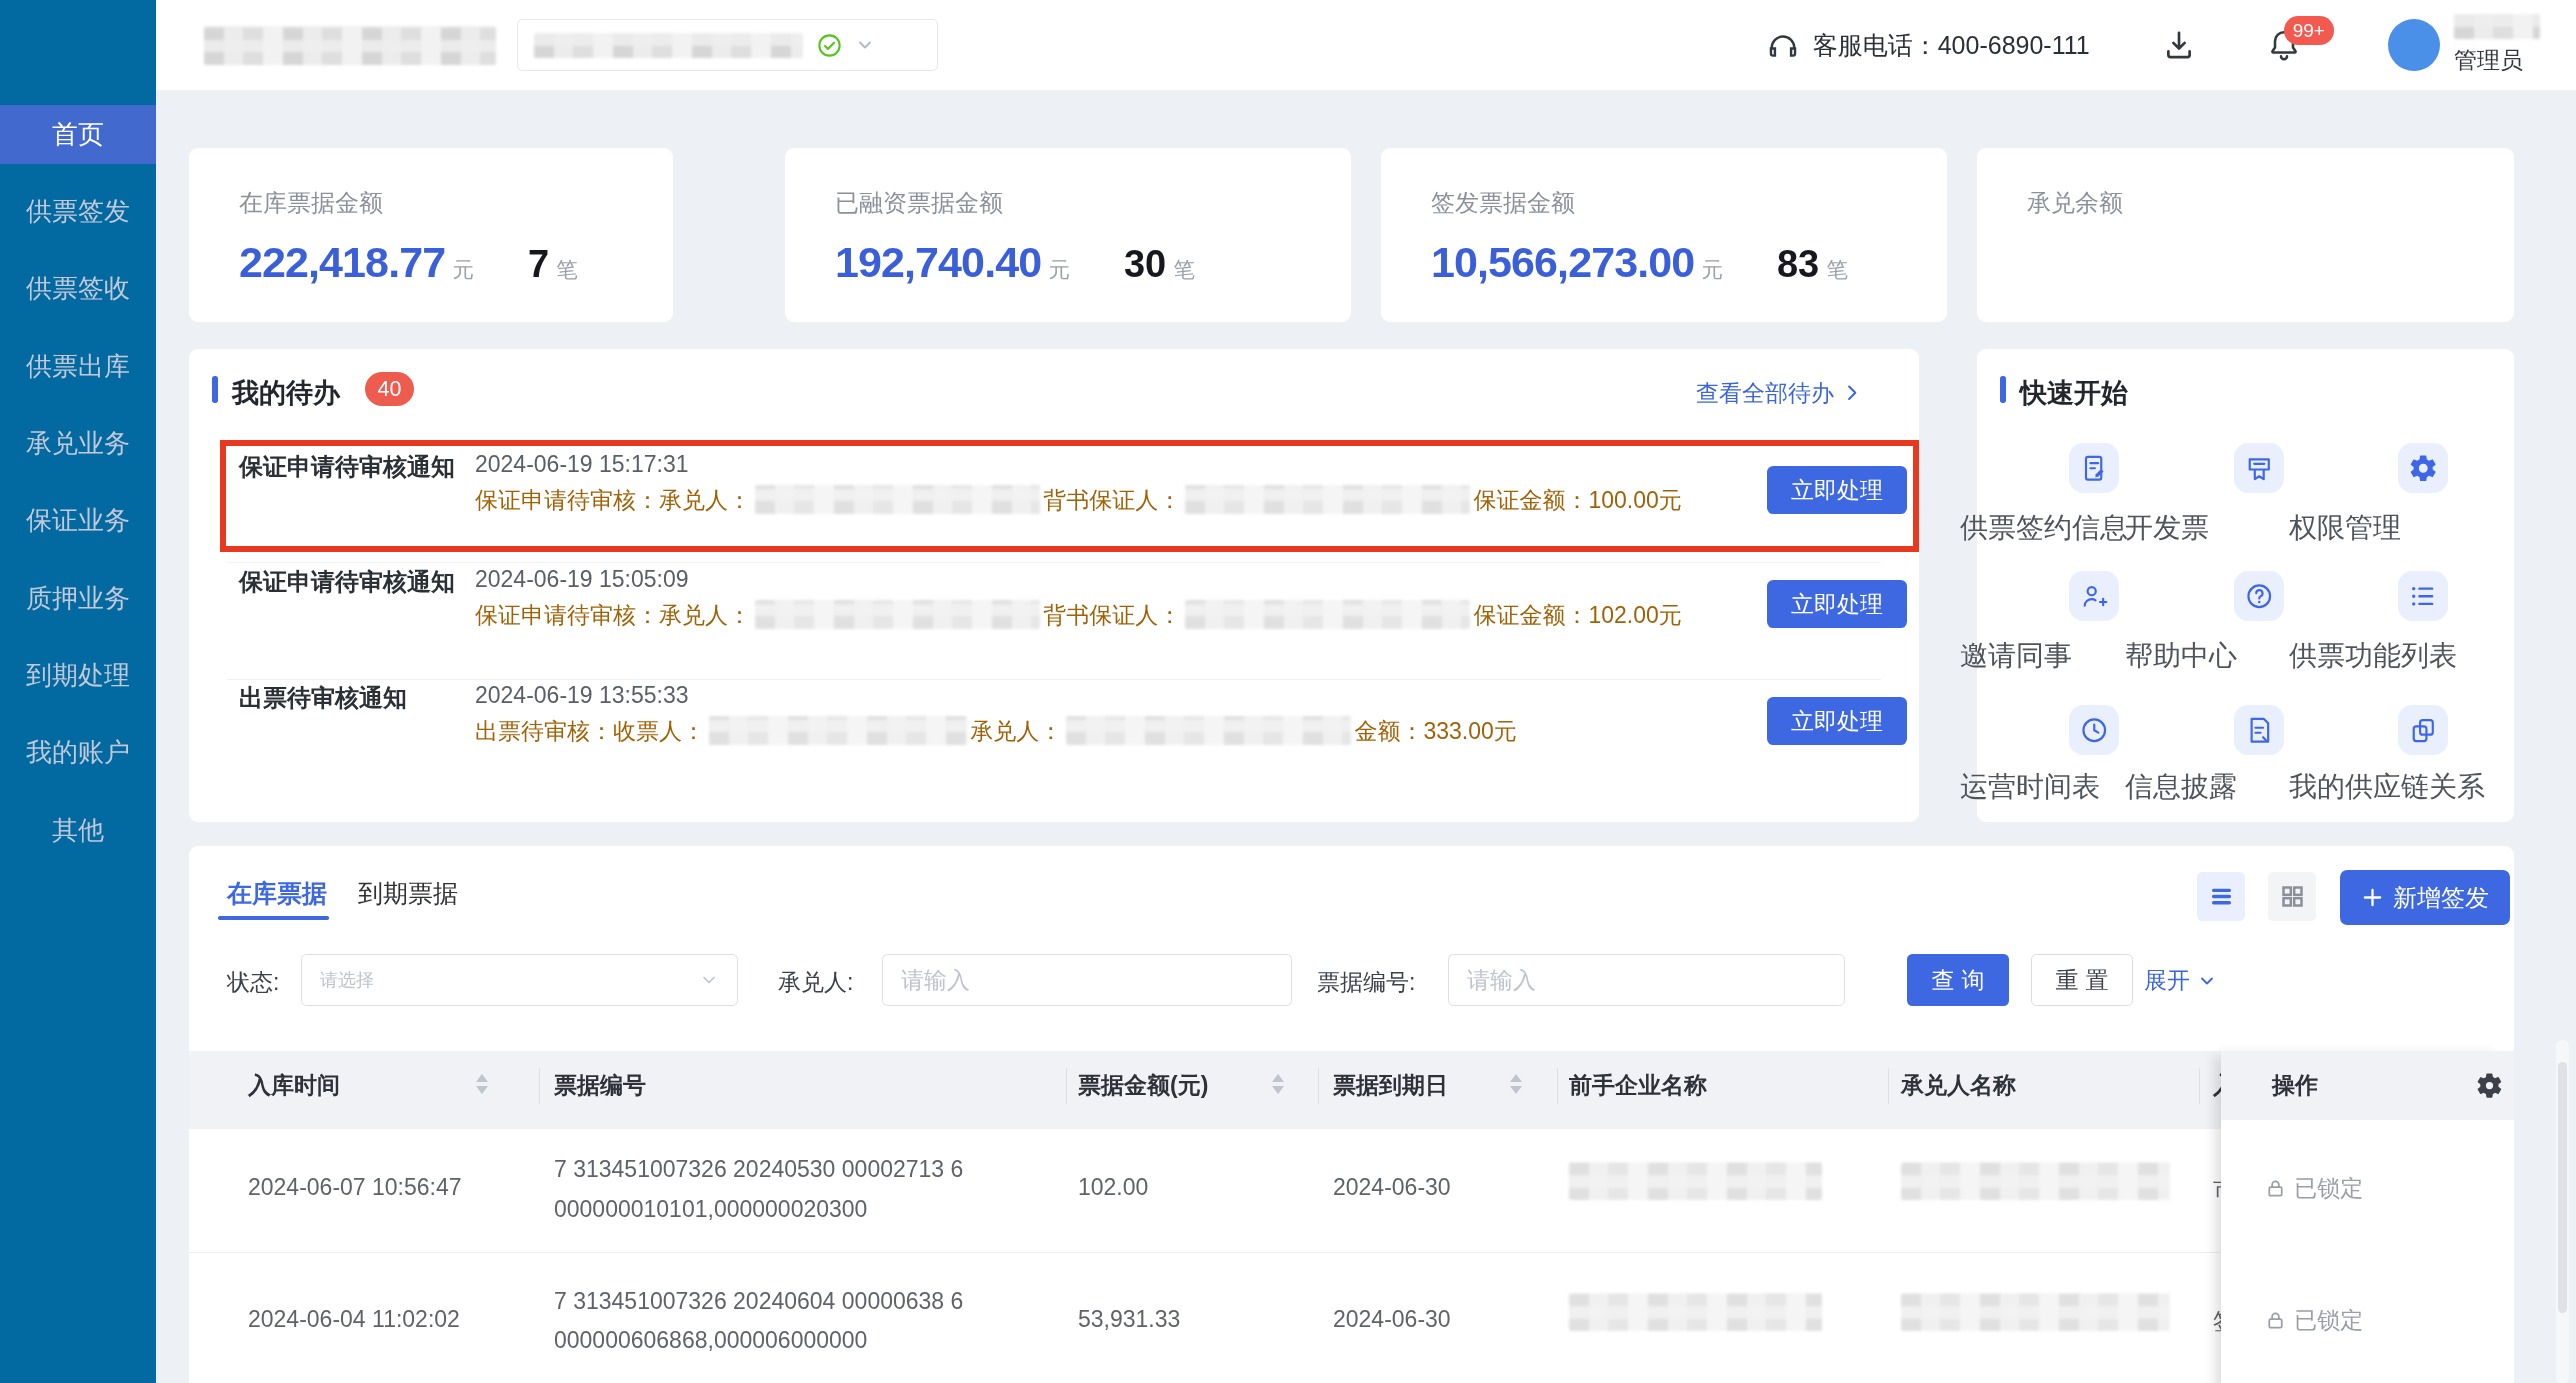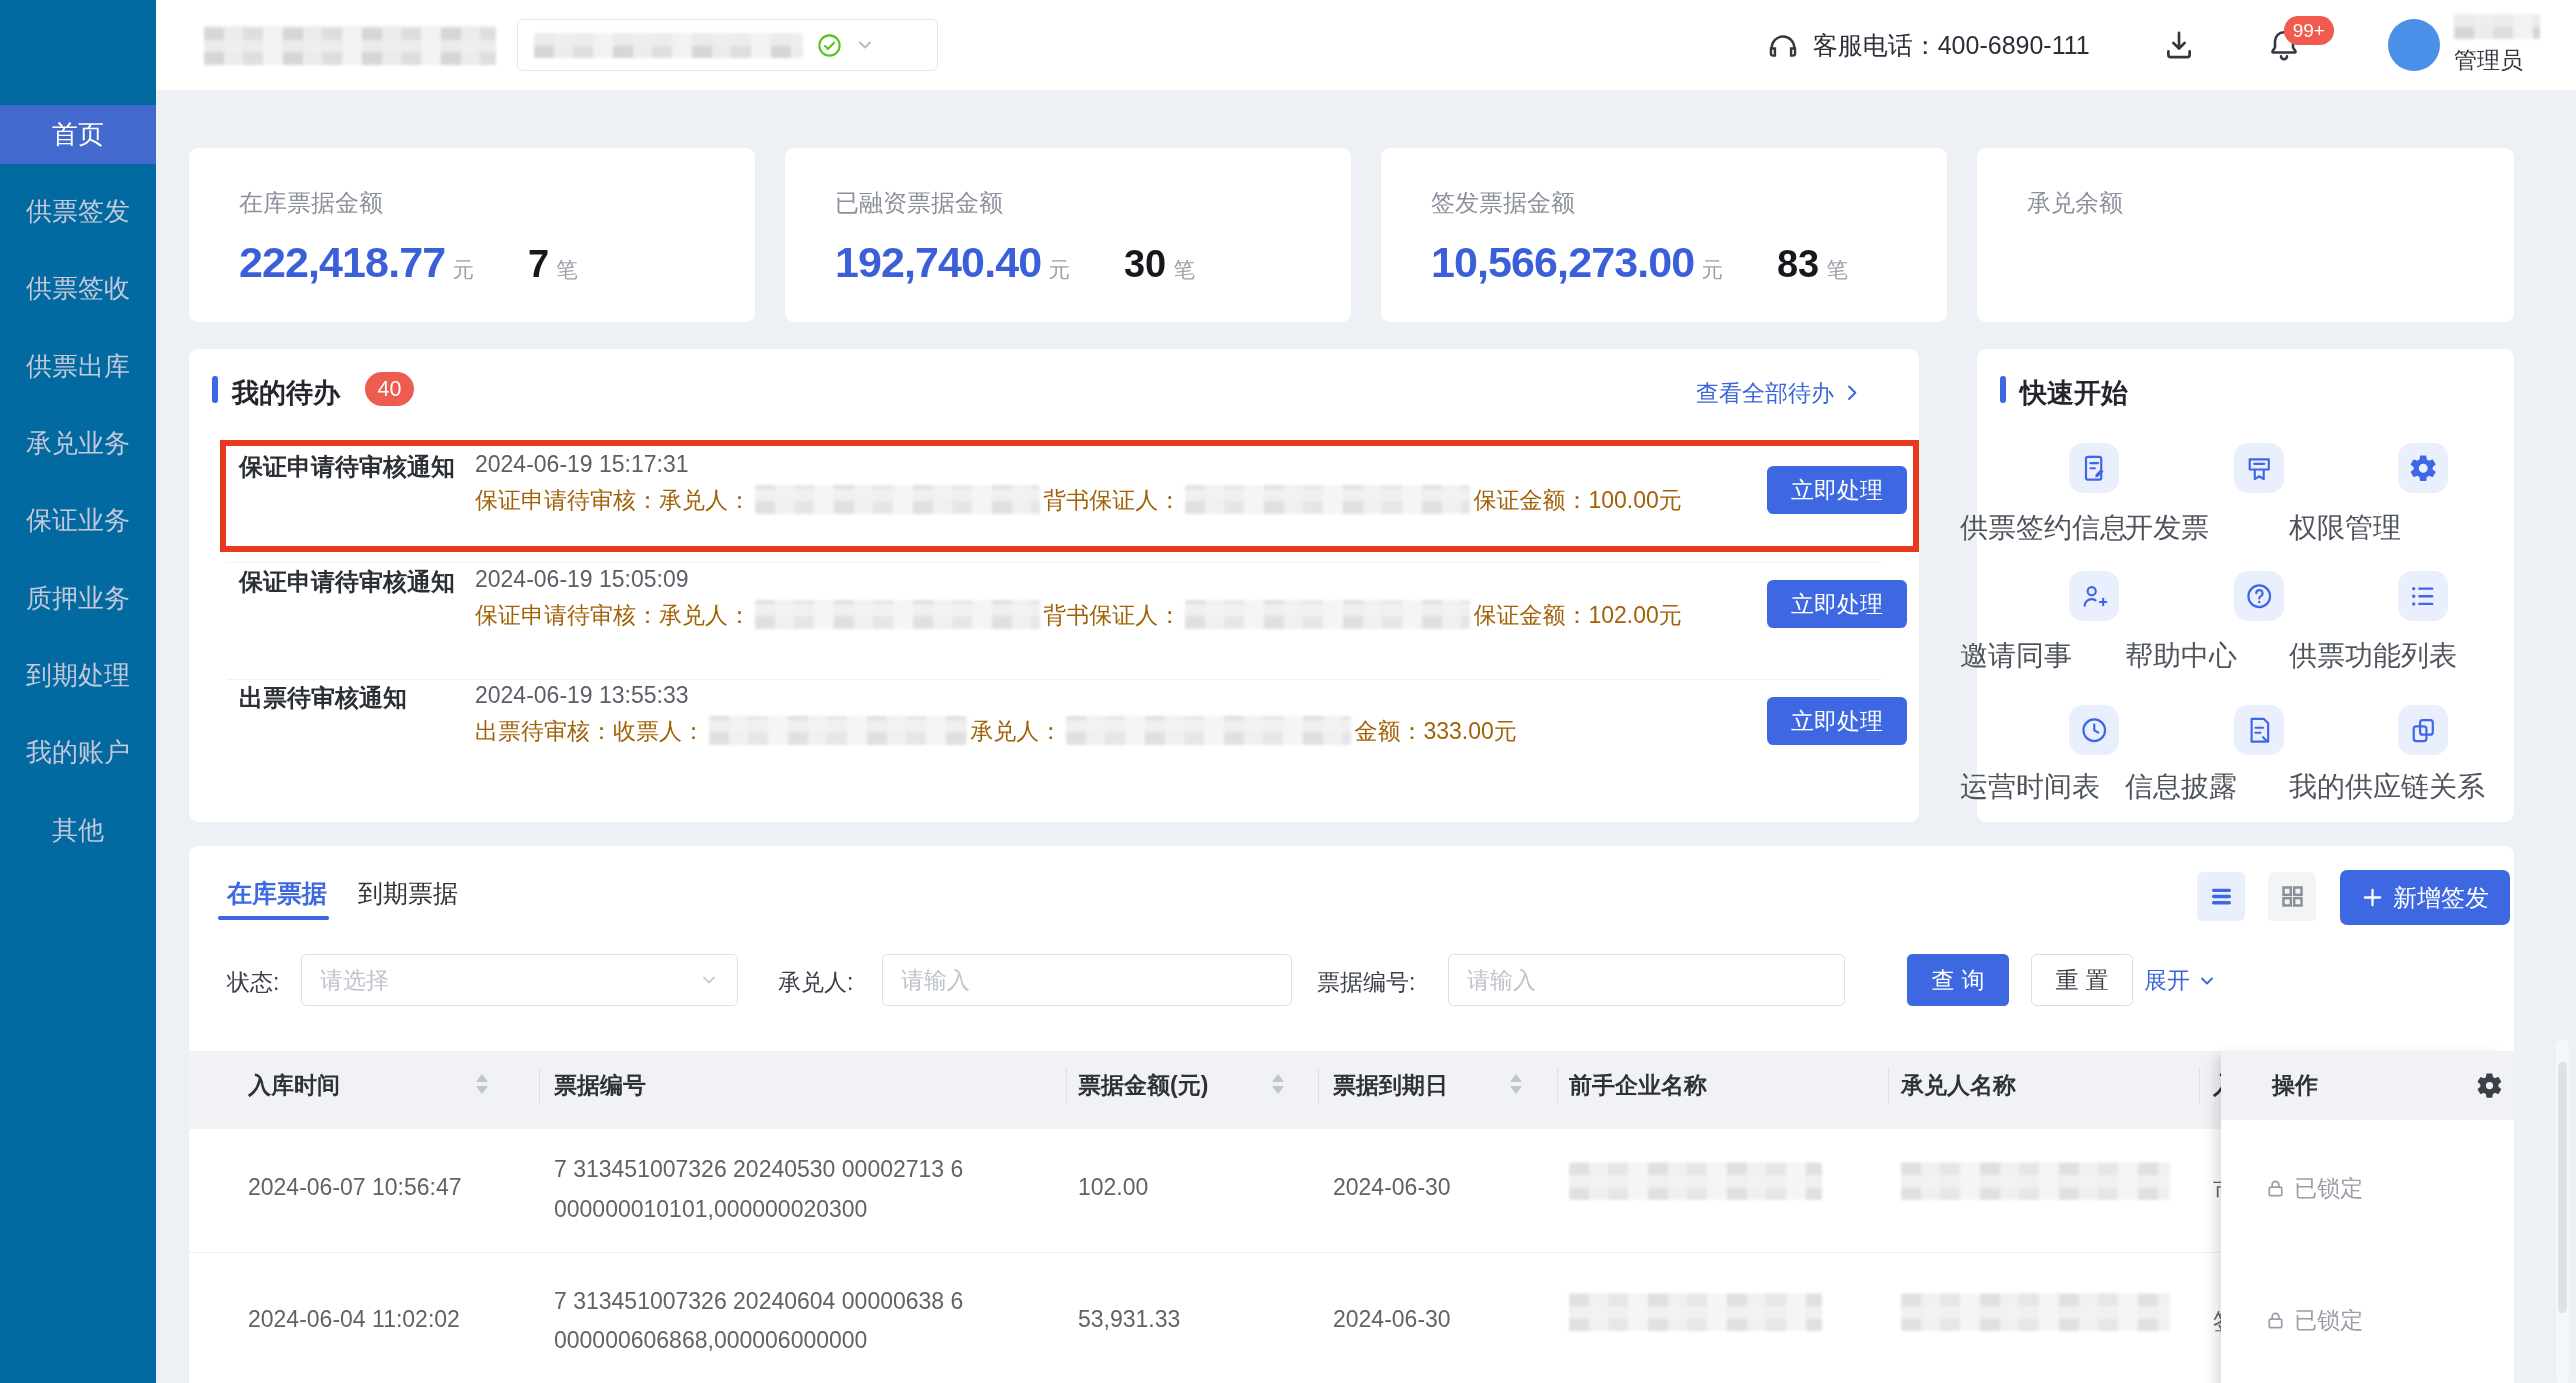--- a/index.html
+++ b/index.html
@@ -76,21 +76,21 @@
   .tab.active { color:#3d68e1; font-weight:bold; }
   .tab-underline { position:absolute; height:3.6px; background:#3d68e1; border-radius:1.8px; }
   .toggle { position:absolute; width:48px; height:49px; border-radius:5.4px; display:flex; align-items:center; justify-content:center; cursor:pointer; }
   .toggle.listv { background:#e9effc; color:#3d68e1; }
   .toggle.gridv { background:#f3f4f6; color:#8a8f99; }
   .create-btn { position:absolute; width:170px; height:55px; background:#3d68e1; border:none; border-radius:7.2px;
     color:#fff; font-size:24px; cursor:pointer; display:flex; align-items:center; justify-content:center; gap:9px; }
   .flabel { position:absolute; font-size:23px; color:#3c4048; }
   .fselect { position:absolute; height:52px; border:0.9px solid #dcdfe6; border-radius:5.4px; background:#fff;
     display:flex; align-items:center; justify-content:space-between; padding:0 18px; cursor:pointer; }
-  .ph { font-size:23px; color:#bfc4cc; }
+  .ph { font-size:18px; color:#bfc4cc; }
   .finput { position:absolute; height:52px; border:0.9px solid #dcdfe6; border-radius:5.4px; background:#fff;
     font-size:23px; color:#303133; padding:0 18px; font-family:"Liberation Sans",sans-serif; }
   .finput::placeholder { color:#bfc4cc; }
   .qbtn { position:absolute; width:102px; height:52px; border-radius:5.4px; font-size:23px; letter-spacing:7.2px;
     text-indent:7.2px; cursor:pointer; }
   .qbtn.primary { background:#3d68e1; border:none; color:#fff; }
   .qbtn.plain { background:#fff; border:0.9px solid #d9dce3; color:#3c4048; }
   .expand { position:absolute; font-size:23px; color:#3a66d8; cursor:pointer; display:flex; align-items:center; gap:7.2px; }
 
   .thead { position:absolute; left:0; right:0; top:205px; height:78px; background:#f1f2f6; }
@@ -174,21 +174,21 @@
     </span>
 
     <span class="avatar"></span>
     <span class="who">
       <span class="blur" style="width:86px;height:25px"></span>
       <span class="role">管理员</span>
     </span>
   </div>
 </div>
 
-<div class="card" style="left:189px;width:566px">
+<div class="card" style="left:189px;width:484px">
   <div class="lbl">在库票据金额</div>
   <div class="valrow">
     <span class="amt">222,418.77</span><span class="unit">元</span><span class="cnt">7</span><span class="unit">笔</span>
   </div>
 </div>
 <div class="card" style="left:785px;width:566px">
   <div class="lbl">已融资票据金额</div>
   <div class="valrow">
     <span class="amt">192,740.40</span><span class="unit">元</span><span class="cnt">30</span><span class="unit">笔</span>
   </div>

